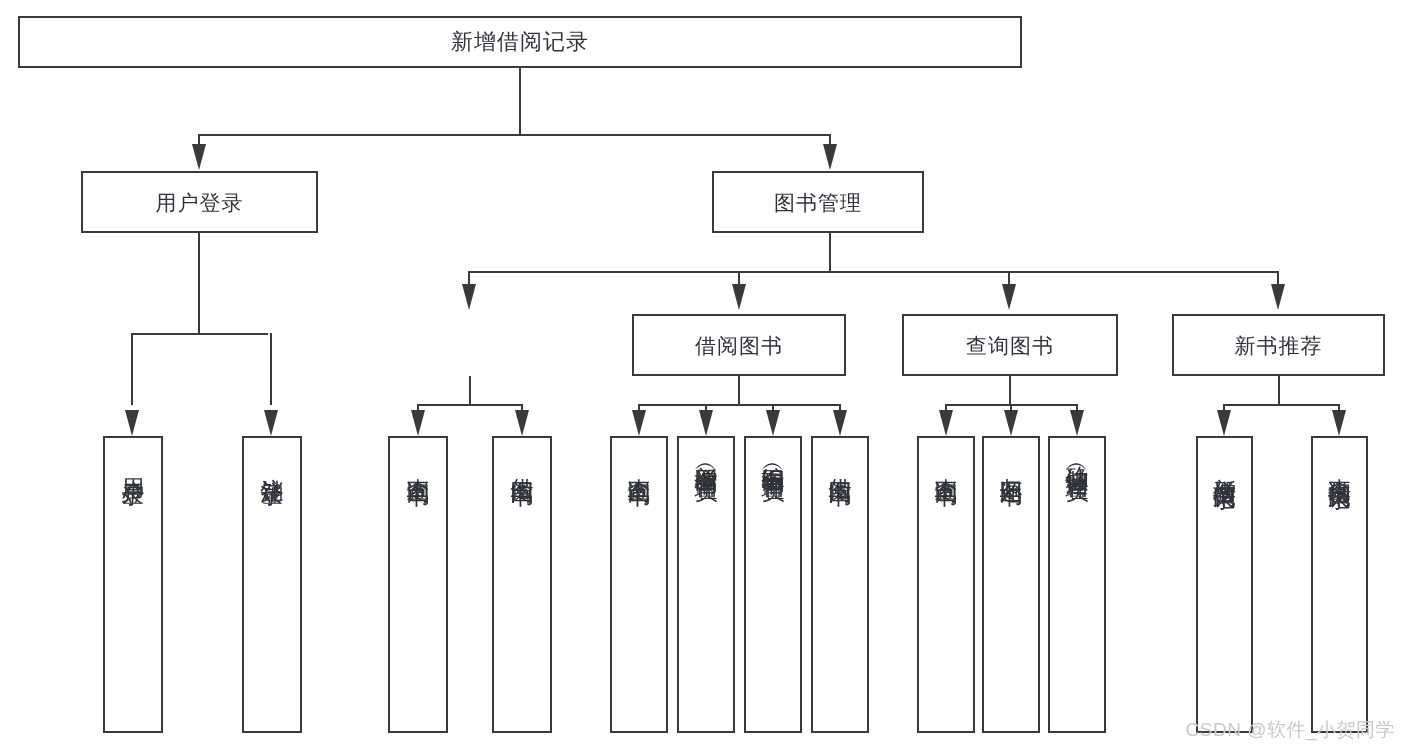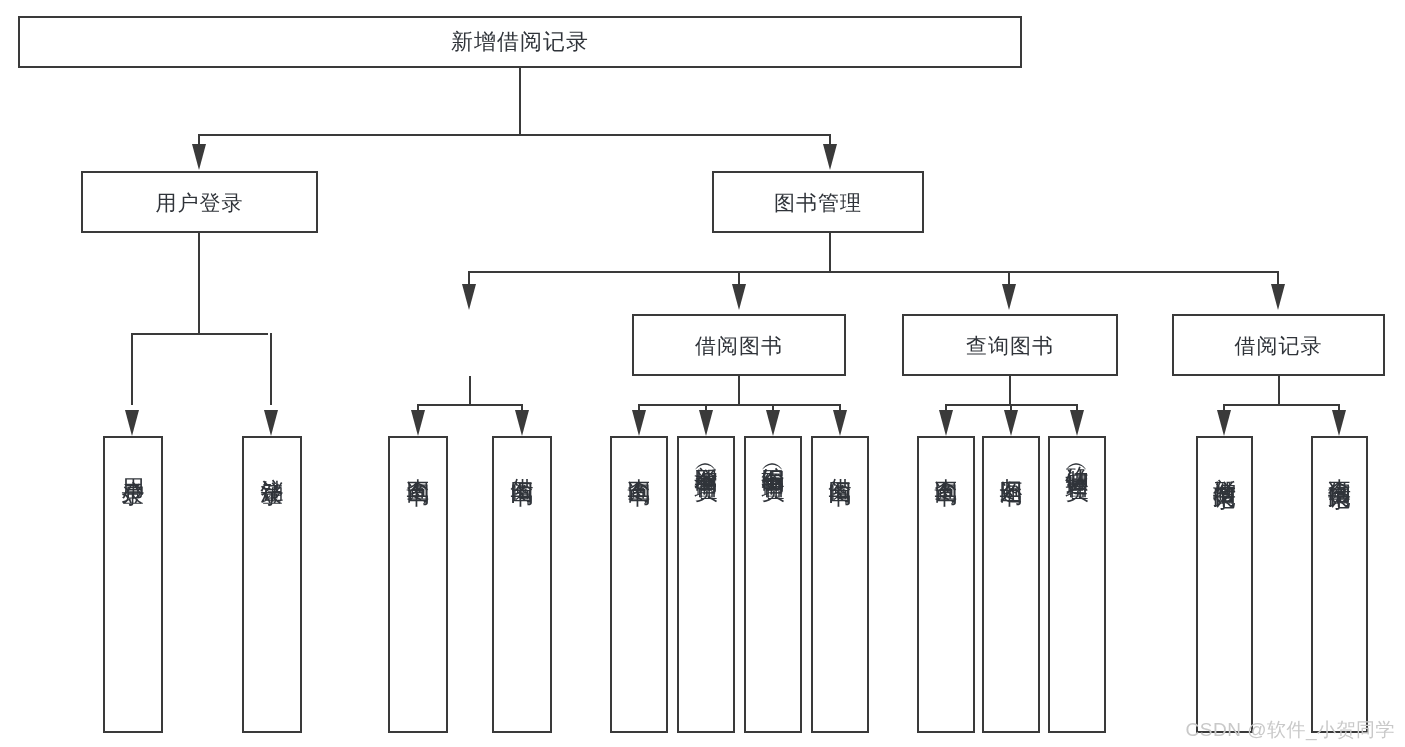--- a/index.html
+++ b/index.html
@@ -118,21 +118,21 @@
   <div class="arrow" style="left:1002px;top:284px;"></div>
   <div class="arrow" style="left:1271px;top:284px;"></div>
 
   <div class="box h-box" style="left:632px;top:314px;width:214px;height:62px;">
     <span class="label">借阅图书</span>
   </div>
   <div class="box h-box" style="left:902px;top:314px;width:216px;height:62px;">
     <span class="label">查询图书</span>
   </div>
   <div class="box h-box" style="left:1172px;top:314px;width:213px;height:62px;">
-    <span class="label">借阅记录</span>
+    <span class="label">新书推荐</span>
   </div>
 
   <div class="ln vln" style="left:469px;top:376px;width:2px;height:29px;"></div>
   <div class="ln hln" style="left:417px;top:404px;width:105px;height:2px;"></div>
   <div class="ln vln" style="left:417px;top:404px;width:2px;height:7px;"></div>
   <div class="ln vln" style="left:521px;top:404px;width:2px;height:7px;"></div>
   <div class="arrow" style="left:411px;top:410px;"></div>
   <div class="arrow" style="left:515px;top:410px;"></div>
 
   <div class="ln vln" style="left:738px;top:376px;width:2px;height:29px;"></div>

